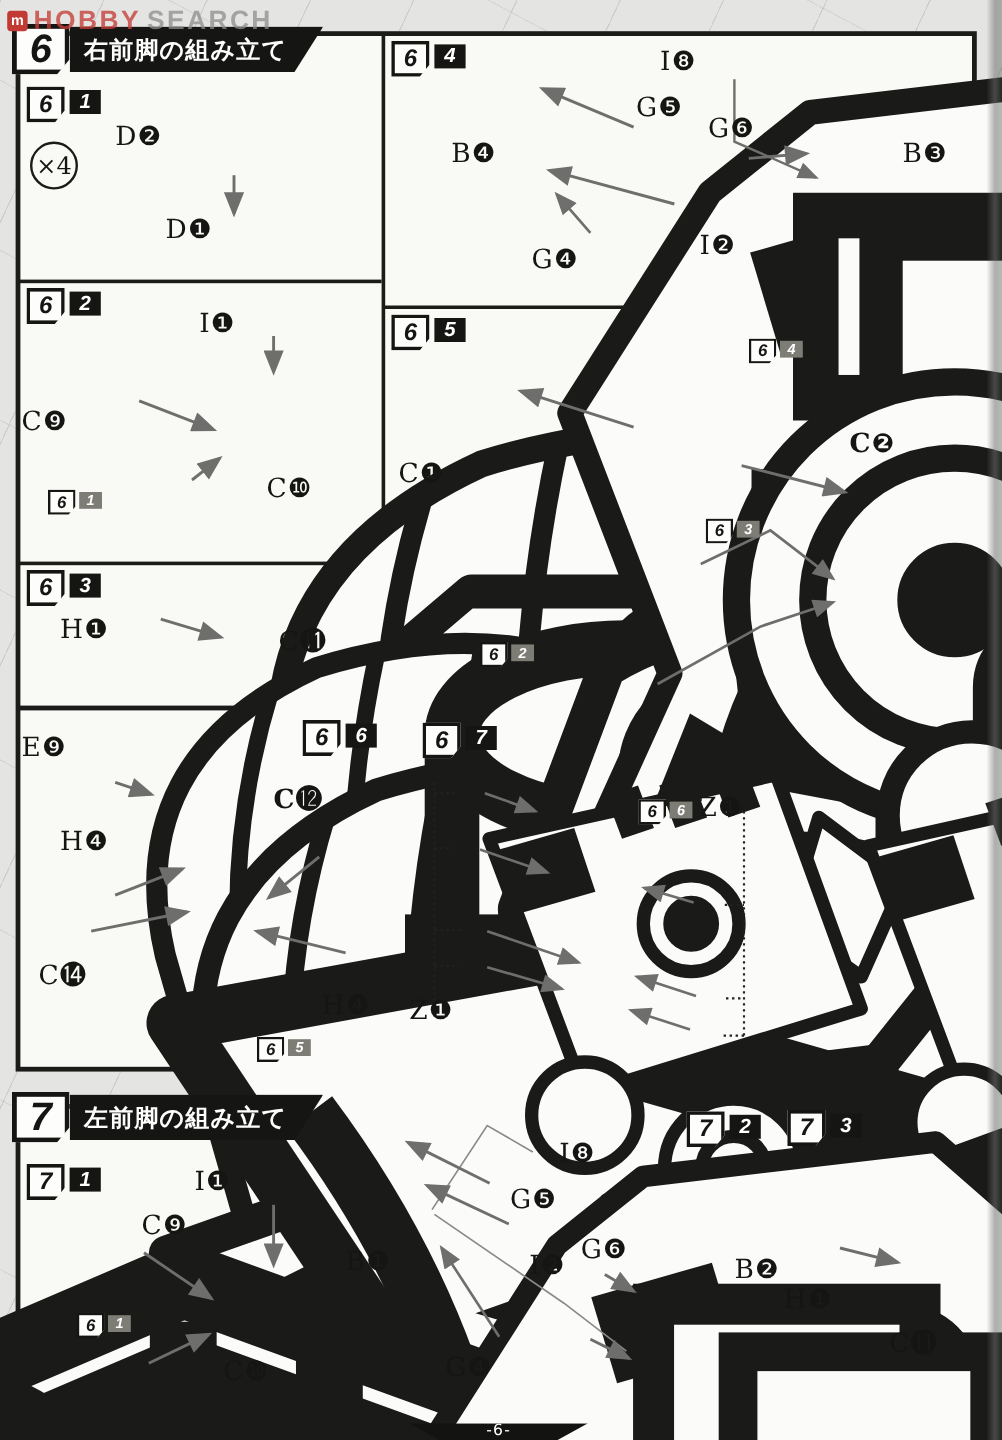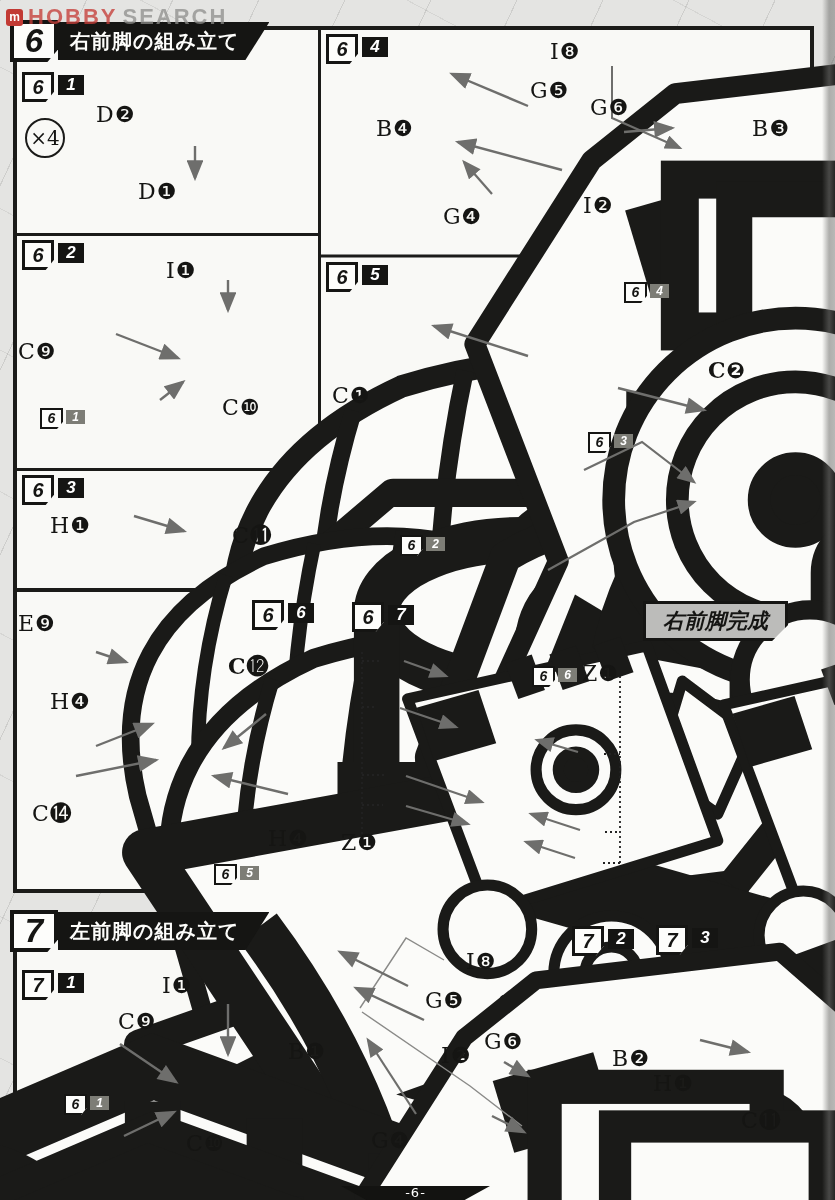--- a/index.html
+++ b/index.html
@@ -445,21 +445,20 @@
 
   <div class="sec-header" style="left:10px;top:20px;">
     <div class="sec-num">6</div>
     <div class="sec-title">右前脚の組み立て</div>
   </div>
   <div class="sec-header" style="left:10px;top:910px;">
     <div class="sec-num">7</div>
     <div class="sec-title">左前脚の組み立て</div>
   </div>
 
-  <div class="done-banner" style="left:643px;top:601px;width:145px;height:40px;">右前脚完成</div>
 
   <div class="badge" style="left:22px;top:72px;">
     <span class="bn">6</span>
     <span class="bs">1</span>
     </div>
   <div class="badge" style="left:22px;top:240px;">
     <span class="bn">6</span>
     <span class="bs">2</span>
     </div>
   <div class="badge" style="left:22px;top:475px;">

